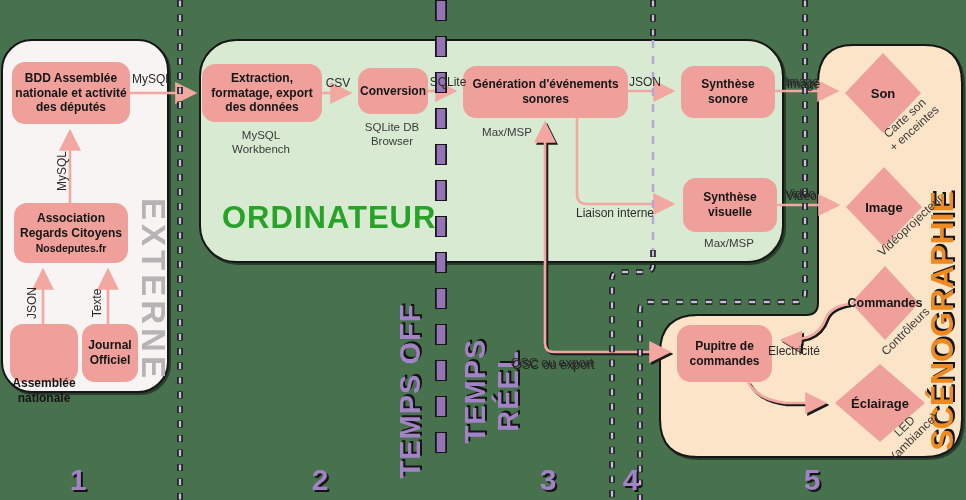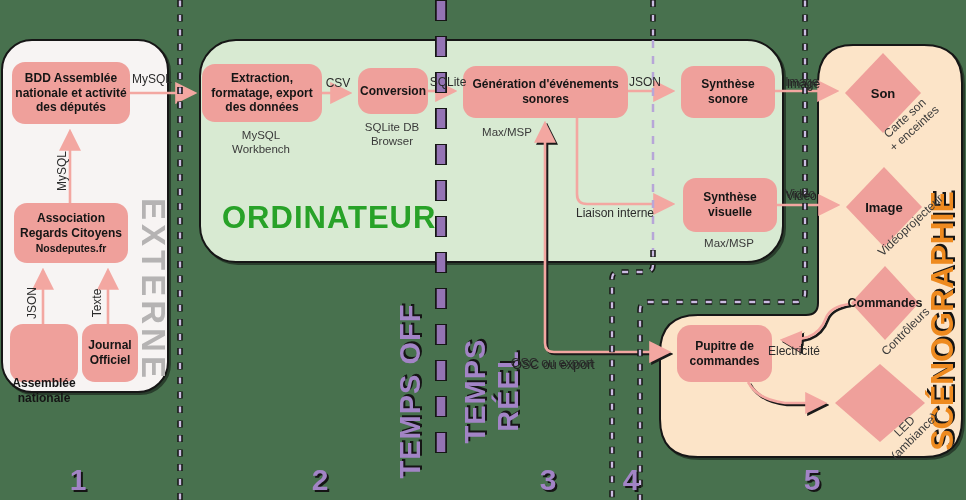--- a/index.html
+++ b/index.html
@@ -150,20 +150,21 @@
 <div class="t cap" style="left:201px;top:128px;width:120px;">MySQL
 Workbench</div>
 <div class="t cap" style="left:342px;top:120px;width:100px;text-align:center;">SQLite DB
 Browser</div>
 <div class="t cap" style="left:457px;top:125px;width:100px;">Max/MSP</div>
 <div class="t cap" style="left:679px;top:236px;width:100px;">Max/MSP</div>
 
 <div class="t dia-lbl" style="left:833px;top:82px;width:100px;height:22px;">Son</div>
 <div class="t dia-lbl" style="left:834px;top:196px;width:100px;height:22px;">Image</div>
 <div class="t dia-lbl" style="left:835px;top:292px;width:100px;height:22px;font-size:12.5px;">Commandes</div>
+<div class="t dia-lbl" style="left:830px;top:392px;width:100px;height:22px;">Éclairage</div>
 
 <div class="t dev" style="left:870px;top:110px;width:80px;transform:rotate(-42deg);">Carte son
 + enceintes</div>
 <div class="t dev" style="left:861px;top:219px;width:100px;transform:rotate(-43deg);">Vidéoprojecteur</div>
 <div class="t dev" style="left:861px;top:325px;width:90px;transform:rotate(-45deg);">Contrôleurs</div>
 <div class="t dev" style="left:870px;top:418px;width:80px;transform:rotate(-45deg);">LED
 (ambiance)</div>
 
 <div class="t link-lbl" style="left:127px;top:72px;width:50px;">MySQL</div>
 <div class="t link-lbl rot-ccw" style="left:36px;top:164px;width:52px;">MySQL</div>

